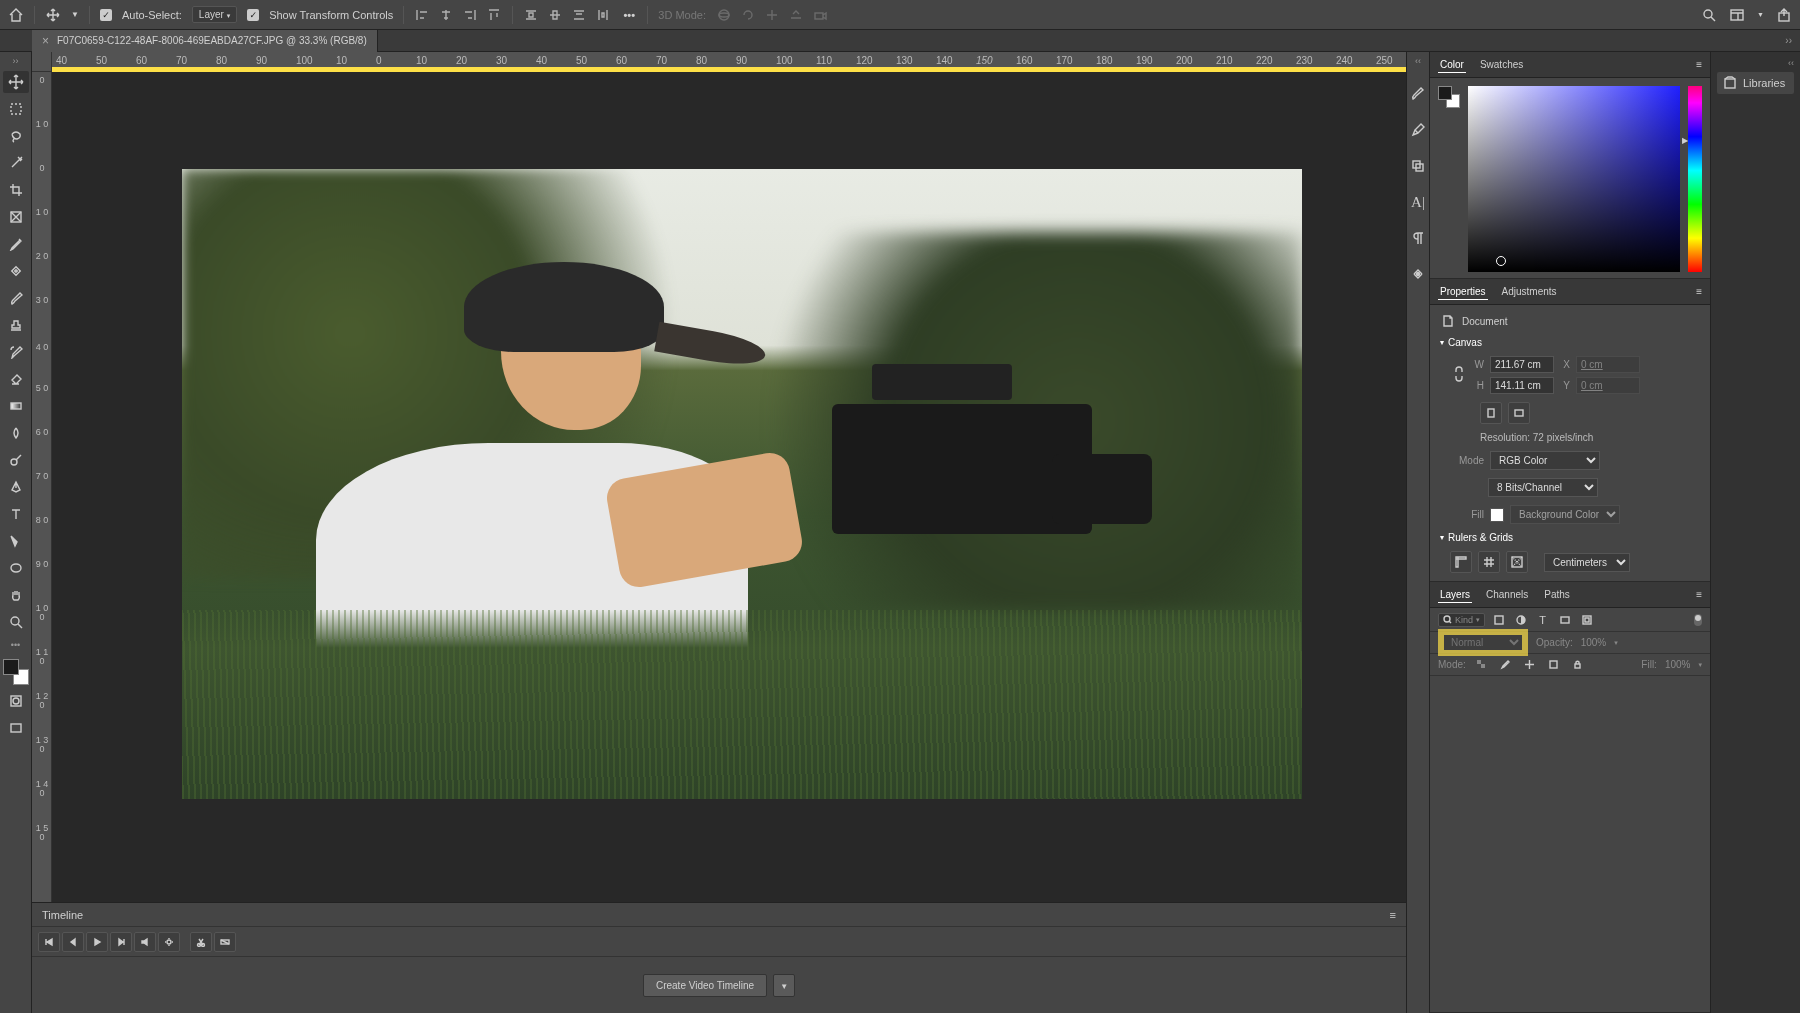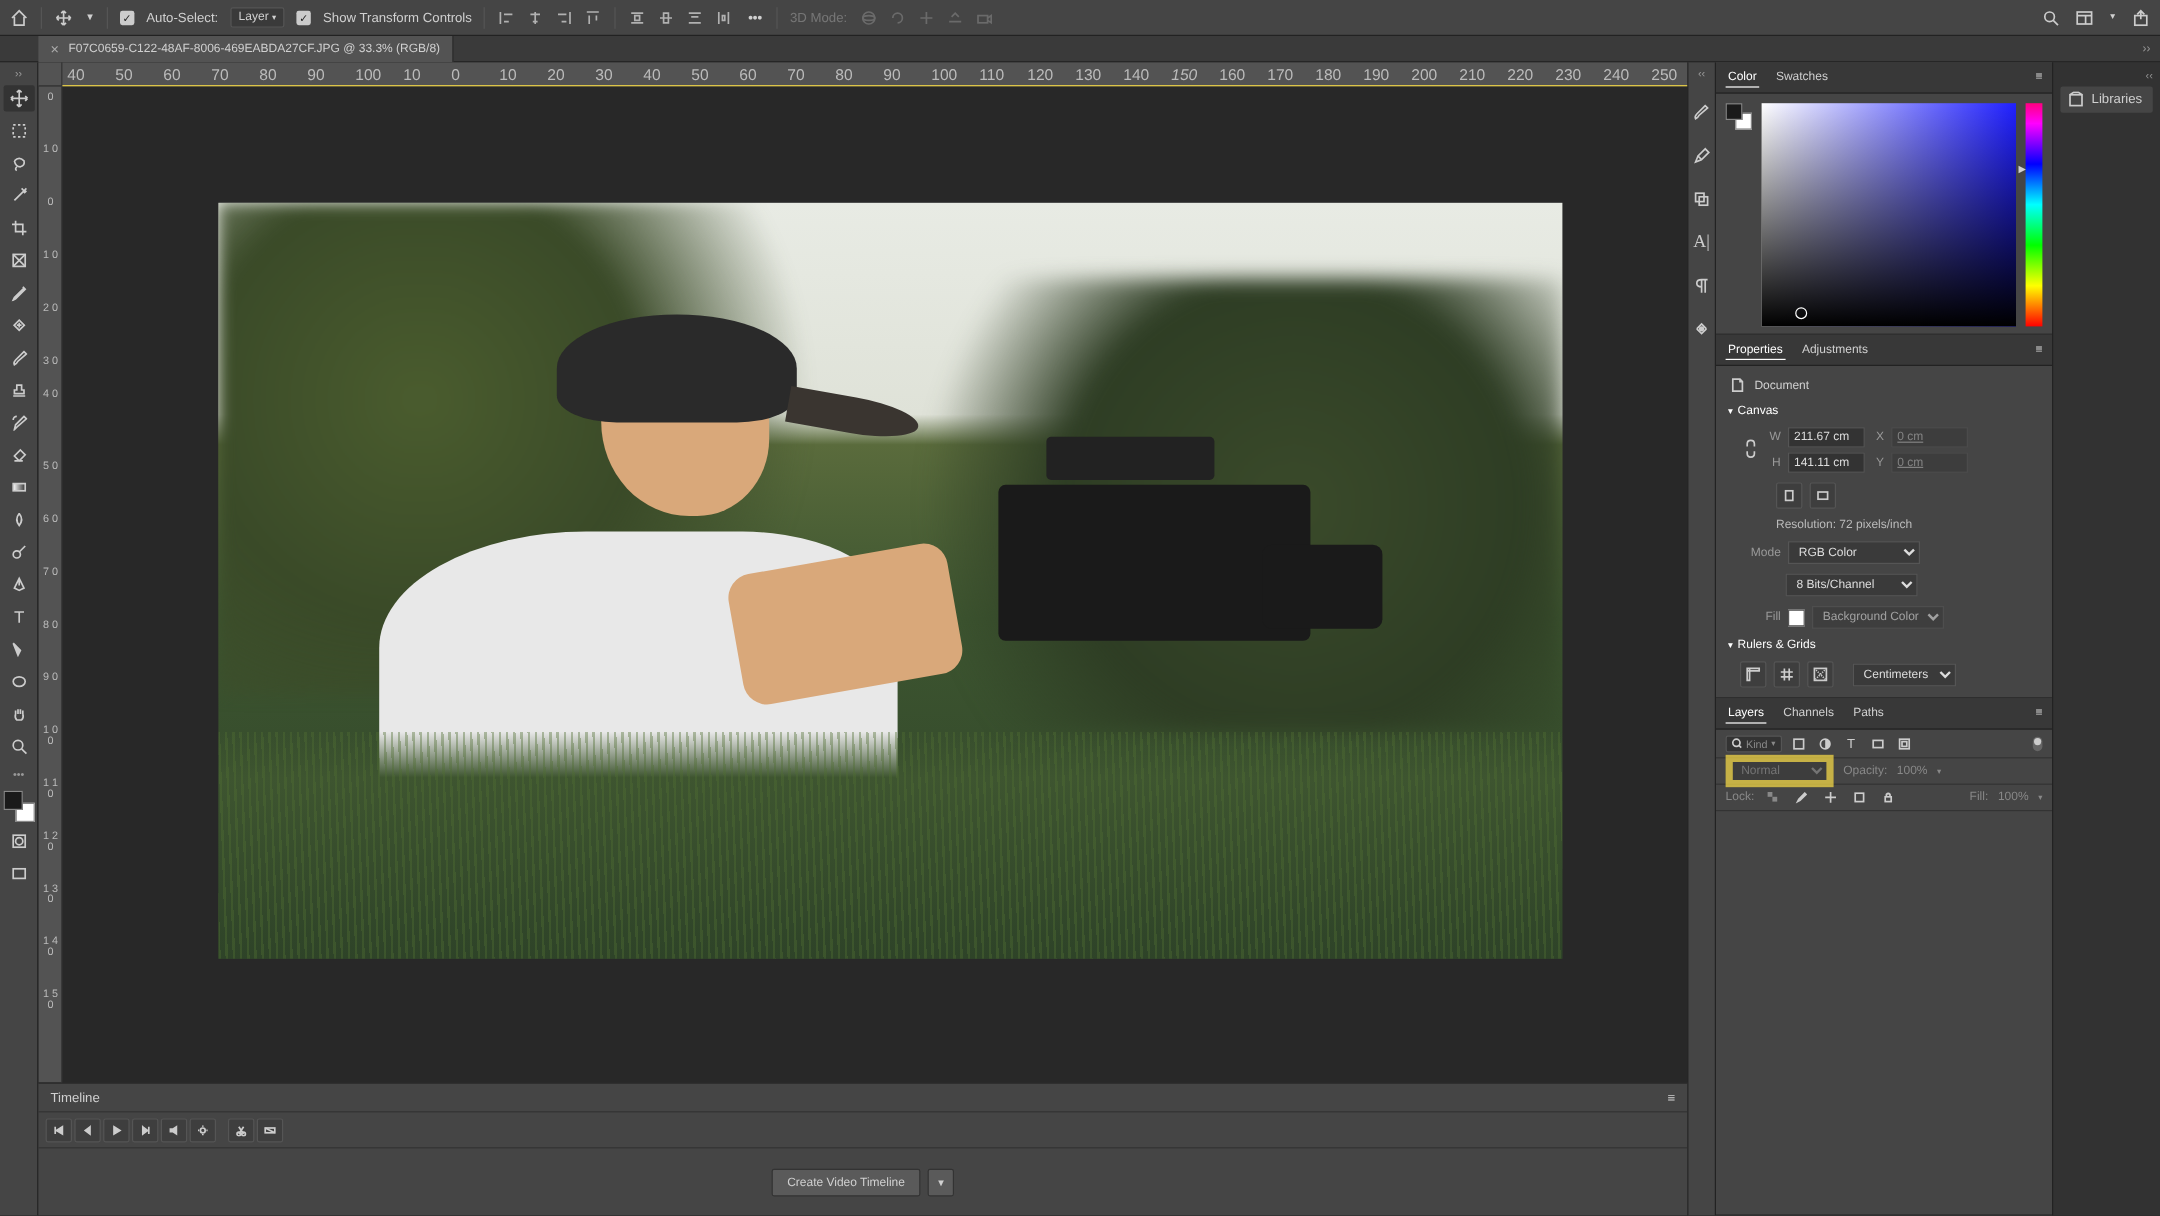--- a/index.html
+++ b/index.html
@@ -20,21 +20,21 @@
 .main { display:flex; height:calc(100% - 52px); }
 .toolcol { width:32px; background:#454545; border-right:1px solid #222; display:flex; flex-direction:column; align-items:center; padding-top:4px; gap:5px; position:relative;}
 .toolcol .tool { width:26px; height:22px; display:flex; align-items:center; justify-content:center; border-radius:2px; }
 .toolcol .tool.active { background:#333; }
 .toolcol .swatch { margin-top:4px; position:relative; width:26px; height:26px; }
 .swatch .fg { position:absolute; width:16px; height:16px; background:#1a1a1a; border:1px solid #888; top:0; left:0; }
 .swatch .bg { position:absolute; width:16px; height:16px; background:#fff; border:1px solid #888; bottom:0; right:0; }
 .canvaswrap { flex:1; display:flex; flex-direction:column; background:#282828; position:relative; }
 .rulerrow { height:20px; display:flex; background:#535353; }
 .rcorner { width:20px; border-right:1px solid #333; border-bottom:1px solid #333; }
-.hruler { flex:1; position:relative; border-bottom:1px solid #fde047; overflow:hidden; font-size:13px; color:#bbb; }
+.hruler { flex:1; position:relative; border-bottom:5px solid #fde047; overflow:hidden; font-size:10px; color:#bbb; }
 .hruler span { position:absolute; top:3px; }
 .cbody { flex:1; display:flex; overflow:hidden; }
 .vruler { width:20px; background:#535353; border-right:1px solid #333; position:relative; font-size:9px; color:#bbb; }
 .vruler span { position:absolute; left:3px; writing-mode:horizontal-tb; width:14px; text-align:center; line-height:9px;}
 .stage { flex:1; position:relative; background:#282828; display:flex; align-items:flex-start; justify-content:flex-start; }
 .photo { position:absolute; top:97px; left:130px; width:1120px; height:630px; background:linear-gradient(180deg,#e8ebe4 0%,#dfe2d8 28%,#5a6b3c 32%,#3d5530 55%,#2e4328 100%); overflow:hidden; }
 .trees { position:absolute; top:0; left:0; width:50%; height:65%; background:radial-gradient(circle at 30% 40%, #4a5c2e 0%, #3a4a28 40%, transparent 70%), radial-gradient(circle at 10% 60%, #3e502c 0%, transparent 60%); filter:blur(6px); }
 .trees2 { position:absolute; top:10%; right:0; width:50%; height:60%; background:radial-gradient(circle at 60% 50%, #3a4a2a 0%, #2e3d24 50%, transparent 80%); filter:blur(8px); }
 .person { position:absolute; bottom:18%; left:12%; width:55%; height:70%; }
 .head { position:absolute; top:8%; left:30%; width:140px; height:150px; background:#d9a87a; border-radius:50% 50% 45% 55%; }
@@ -405,21 +405,21 @@
         </div>
     </div>
     <div class="cbody">
       <div class="vruler" id="vruler">
           <span style="top: 4px;">0</span>
           <span style="top: 48px;">1 0</span>
           <span style="top: 92px;">0</span>
           <span style="top: 136px;">1 0</span>
           <span style="top: 180px;">2 0</span>
           <span style="top: 224px;">3 0</span>
-          <span style="top: 252px;">4 0</span>
+          <span style="top: 271px;">4 0</span>
           <span style="top: 312px;">5 0</span>
           <span style="top: 356px;">6 0</span>
           <span style="top: 400px;">7 0</span>
           <span style="top: 444px;">8 0</span>
           <span style="top: 488px;">9 0</span>
           <span style="top: 532px;">1 0 0</span>
           <span style="top: 576px;">1 1 0</span>
           <span style="top: 620px;">1 2 0</span>
           <span style="top: 664px;">1 3 0</span>
           <span style="top: 708px;">1 4 0</span>
@@ -691,21 +691,21 @@
             <span style="position:absolute;top:1px;left:1px;width:6px;height:6px;background:#ccc;border-radius:50%"></span>
           </span>
       </div>
       <div class="layeropts">
         <select disabled=""><option>Normal</option></select>
         <span>Opacity:</span>
         <span>100%</span>
           <span style="font-size:7px">▾</span>
       </div>
       <div class="lockrow">
-        <span>Lock:</span>
+        <span>Mode:</span>
         <span class="ico">
             <svg width="11" height="11" viewBox="0 0 11 11">
               <rect x="1" y="1" width="4" height="4" fill="#888" stroke="none"></rect>
               <rect x="5" y="5" width="4" height="4" fill="#888" stroke="none"></rect>
             </svg>
           </span>
         <span class="ico">
             <svg width="11" height="11" viewBox="0 0 11 11">
               <path d="M8 2 L3 7 L2 9 L4 8 L9 3 Z"></path>
             </svg>

